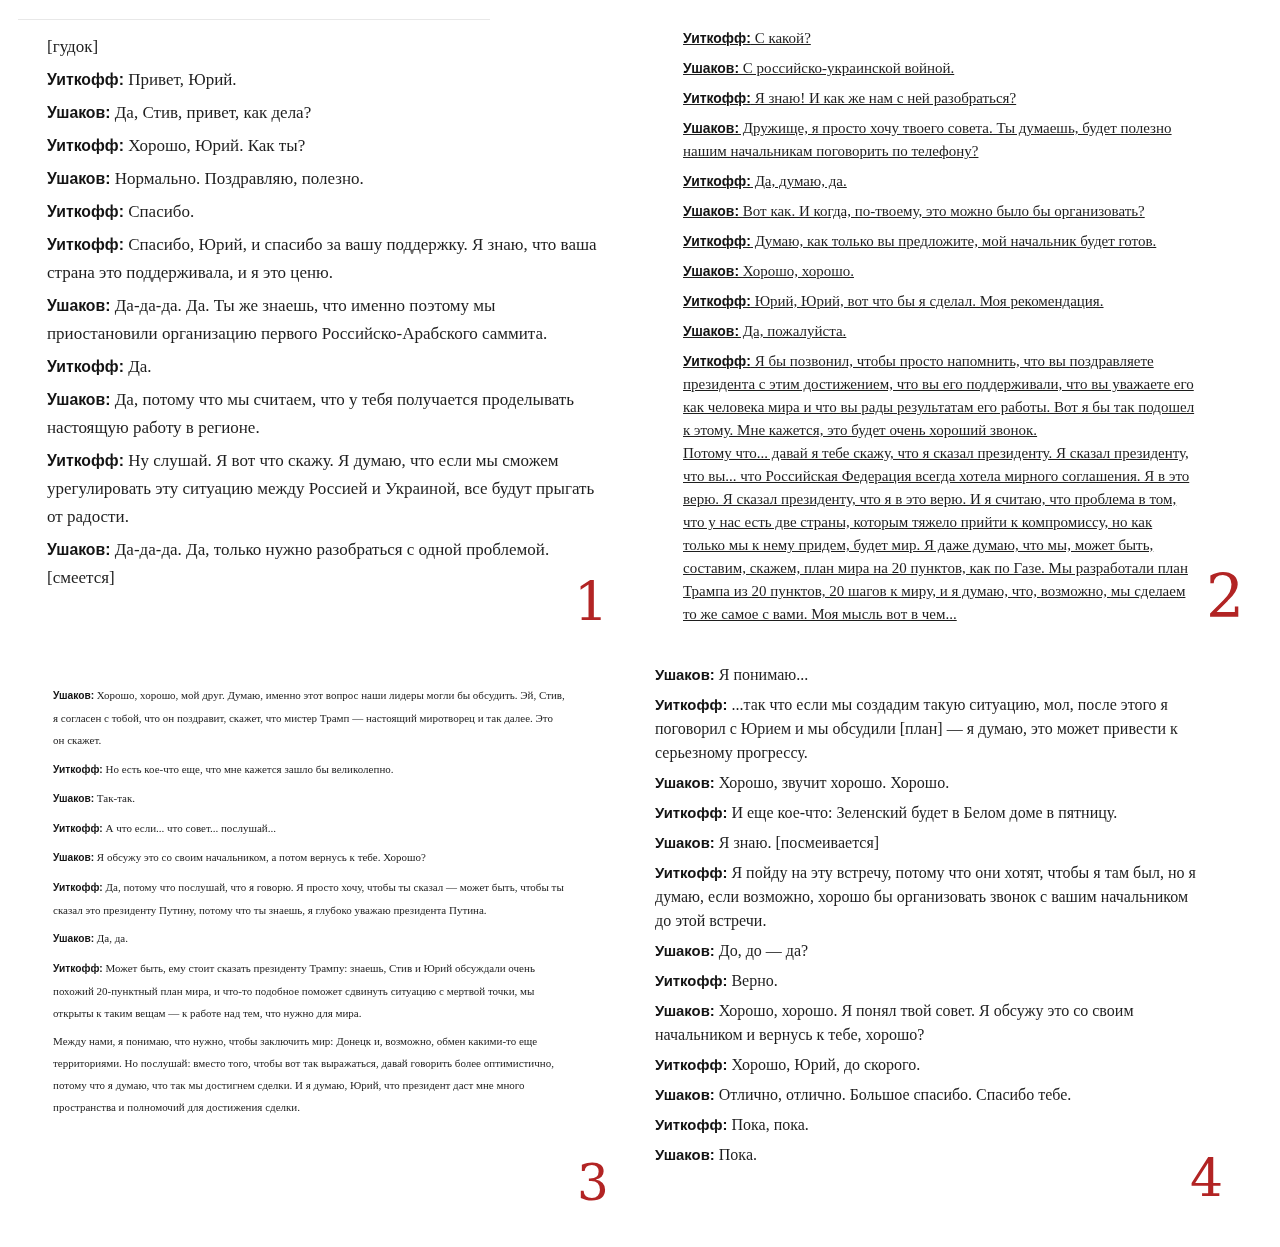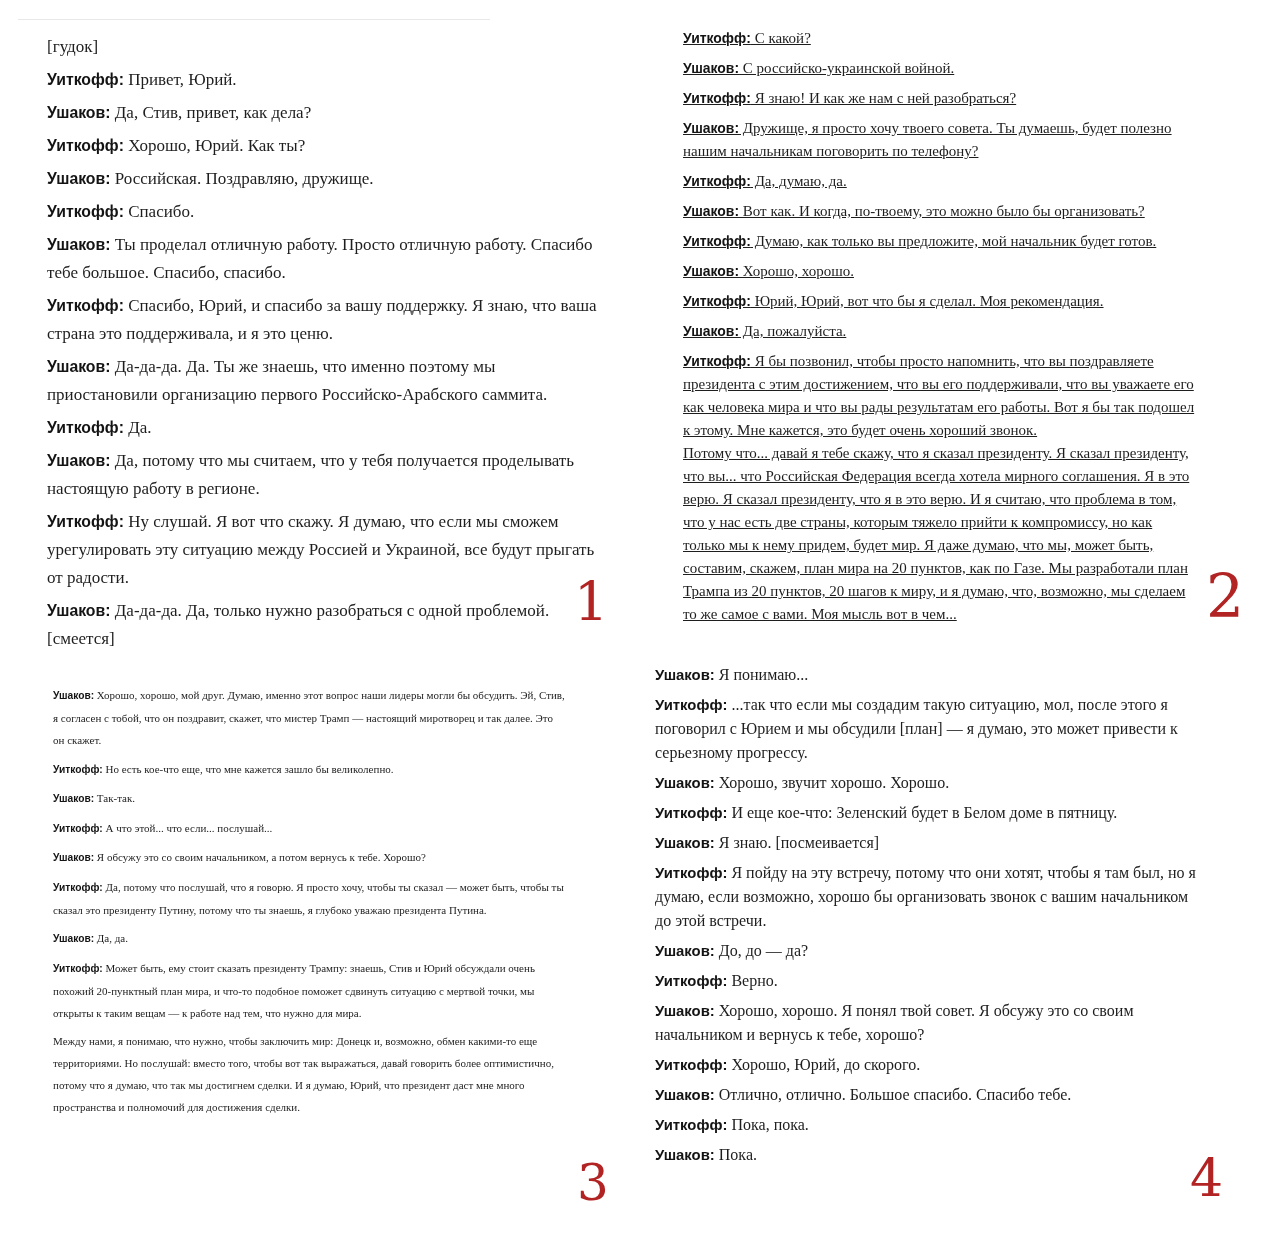--- a/index.html
+++ b/index.html
@@ -98,25 +98,24 @@
   <section class="page page-1">
     <div class="entries">
   <p class="entry"><span class="utterance">[гудок]</span></p>
 
   <p class="entry"><span class="speaker">Уиткофф:</span><span class="utterance"> Привет, Юрий.</span></p>
 
   <p class="entry"><span class="speaker">Ушаков:</span><span class="utterance"> Да, Стив, привет, как дела?</span></p>
 
   <p class="entry"><span class="speaker">Уиткофф:</span><span class="utterance"> Хорошо, Юрий. Как ты?</span></p>
 
-  <p class="entry"><span class="speaker">Ушаков:</span><span class="utterance"> Российская. Поздравляю, дружище.</span></p>
+  <p class="entry"><span class="speaker">Ушаков:</span><span class="utterance"> Нормально. Поздравляю, полезно.</span></p>
 
   <p class="entry"><span class="speaker">Уиткофф:</span><span class="utterance"> Спасибо.</span></p>
 
-  <p class="entry"><span class="speaker">Ушаков:</span><span class="utterance"> Ты проделал отличную работу. Просто отличную работу. Спасибо тебе большое. Спасибо, спасибо.</span></p>
 
   <p class="entry"><span class="speaker">Уиткофф:</span><span class="utterance"> Спасибо, Юрий, и спасибо за вашу поддержку. Я знаю, что ваша страна это поддерживала, и я это ценю.</span></p>
 
   <p class="entry"><span class="speaker">Ушаков:</span><span class="utterance"> Да-да-да. Да. Ты же знаешь, что именно поэтому мы приостановили организацию первого Российско-Арабского саммита.</span></p>
 
   <p class="entry"><span class="speaker">Уиткофф:</span><span class="utterance"> Да.</span></p>
 
   <p class="entry"><span class="speaker">Ушаков:</span><span class="utterance"> Да, потому что мы считаем, что у тебя получается проделывать настоящую работу в регионе.</span></p>
 
   <p class="entry"><span class="speaker">Уиткофф:</span><span class="utterance"> Ну слушай. Я вот что скажу. Я думаю, что если мы сможем урегулировать эту ситуацию между Россией и Украиной, все будут прыгать от радости.</span></p>
@@ -154,21 +153,21 @@
   </section>
 
   <section class="page page-3">
     <div class="entries">
   <p class="entry"><span class="speaker">Ушаков:</span><span class="utterance"> Хорошо, хорошо, мой друг. Думаю, именно этот вопрос наши лидеры могли бы обсудить. Эй, Стив, я согласен с тобой, что он поздравит, скажет, что мистер Трамп — настоящий миротворец и так далее. Это он скажет.</span></p>
 
   <p class="entry"><span class="speaker">Уиткофф:</span><span class="utterance"> Но есть кое-что еще, что мне кажется зашло бы великолепно.</span></p>
 
   <p class="entry"><span class="speaker">Ушаков:</span><span class="utterance"> Так-так.</span></p>
 
-  <p class="entry"><span class="speaker">Уиткофф:</span><span class="utterance"> А что этой... что если... послушай...</span></p>
+  <p class="entry"><span class="speaker">Уиткофф:</span><span class="utterance"> А что если... что совет... послушай...</span></p>
 
   <p class="entry"><span class="speaker">Ушаков:</span><span class="utterance"> Я обсужу это со своим начальником, а потом вернусь к тебе. Хорошо?</span></p>
 
   <p class="entry"><span class="speaker">Уиткофф:</span><span class="utterance"> Да, потому что послушай, что я говорю. Я просто хочу, чтобы ты сказал — может быть, чтобы ты сказал это президенту Путину, потому что ты знаешь, я глубоко уважаю президента Путина.</span></p>
 
   <p class="entry"><span class="speaker">Ушаков:</span><span class="utterance"> Да, да.</span></p>
 
   <p class="entry"><span class="speaker">Уиткофф:</span><span class="utterance"> Может быть, ему стоит сказать президенту Трампу: знаешь, Стив и Юрий обсуждали очень похожий 20-пунктный план мира, и что-то подобное поможет сдвинуть ситуацию с мертвой точки, мы открыты к таким вещам — к работе над тем, что нужно для мира.</span></p>
 
   <p class="entry"><span class="utterance">Между нами, я понимаю, что нужно, чтобы заключить мир: Донецк и, возможно, обмен какими-то еще территориями. Но послушай: вместо того, чтобы вот так выражаться, давай говорить более оптимистично, потому что я думаю, что так мы достигнем сделки. И я думаю, Юрий, что президент даст мне много пространства и полномочий для достижения сделки.</span></p>

